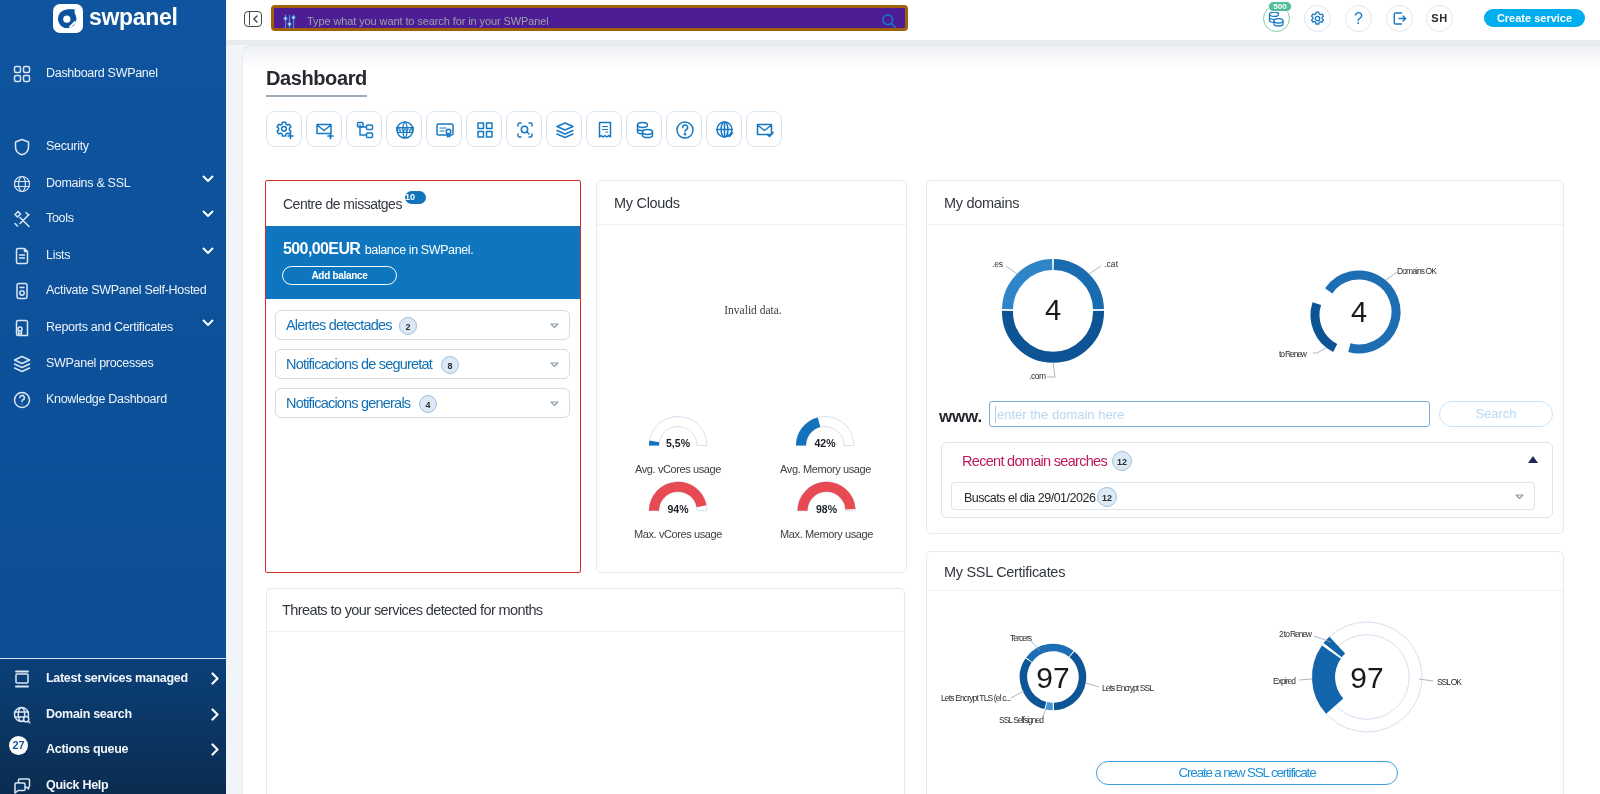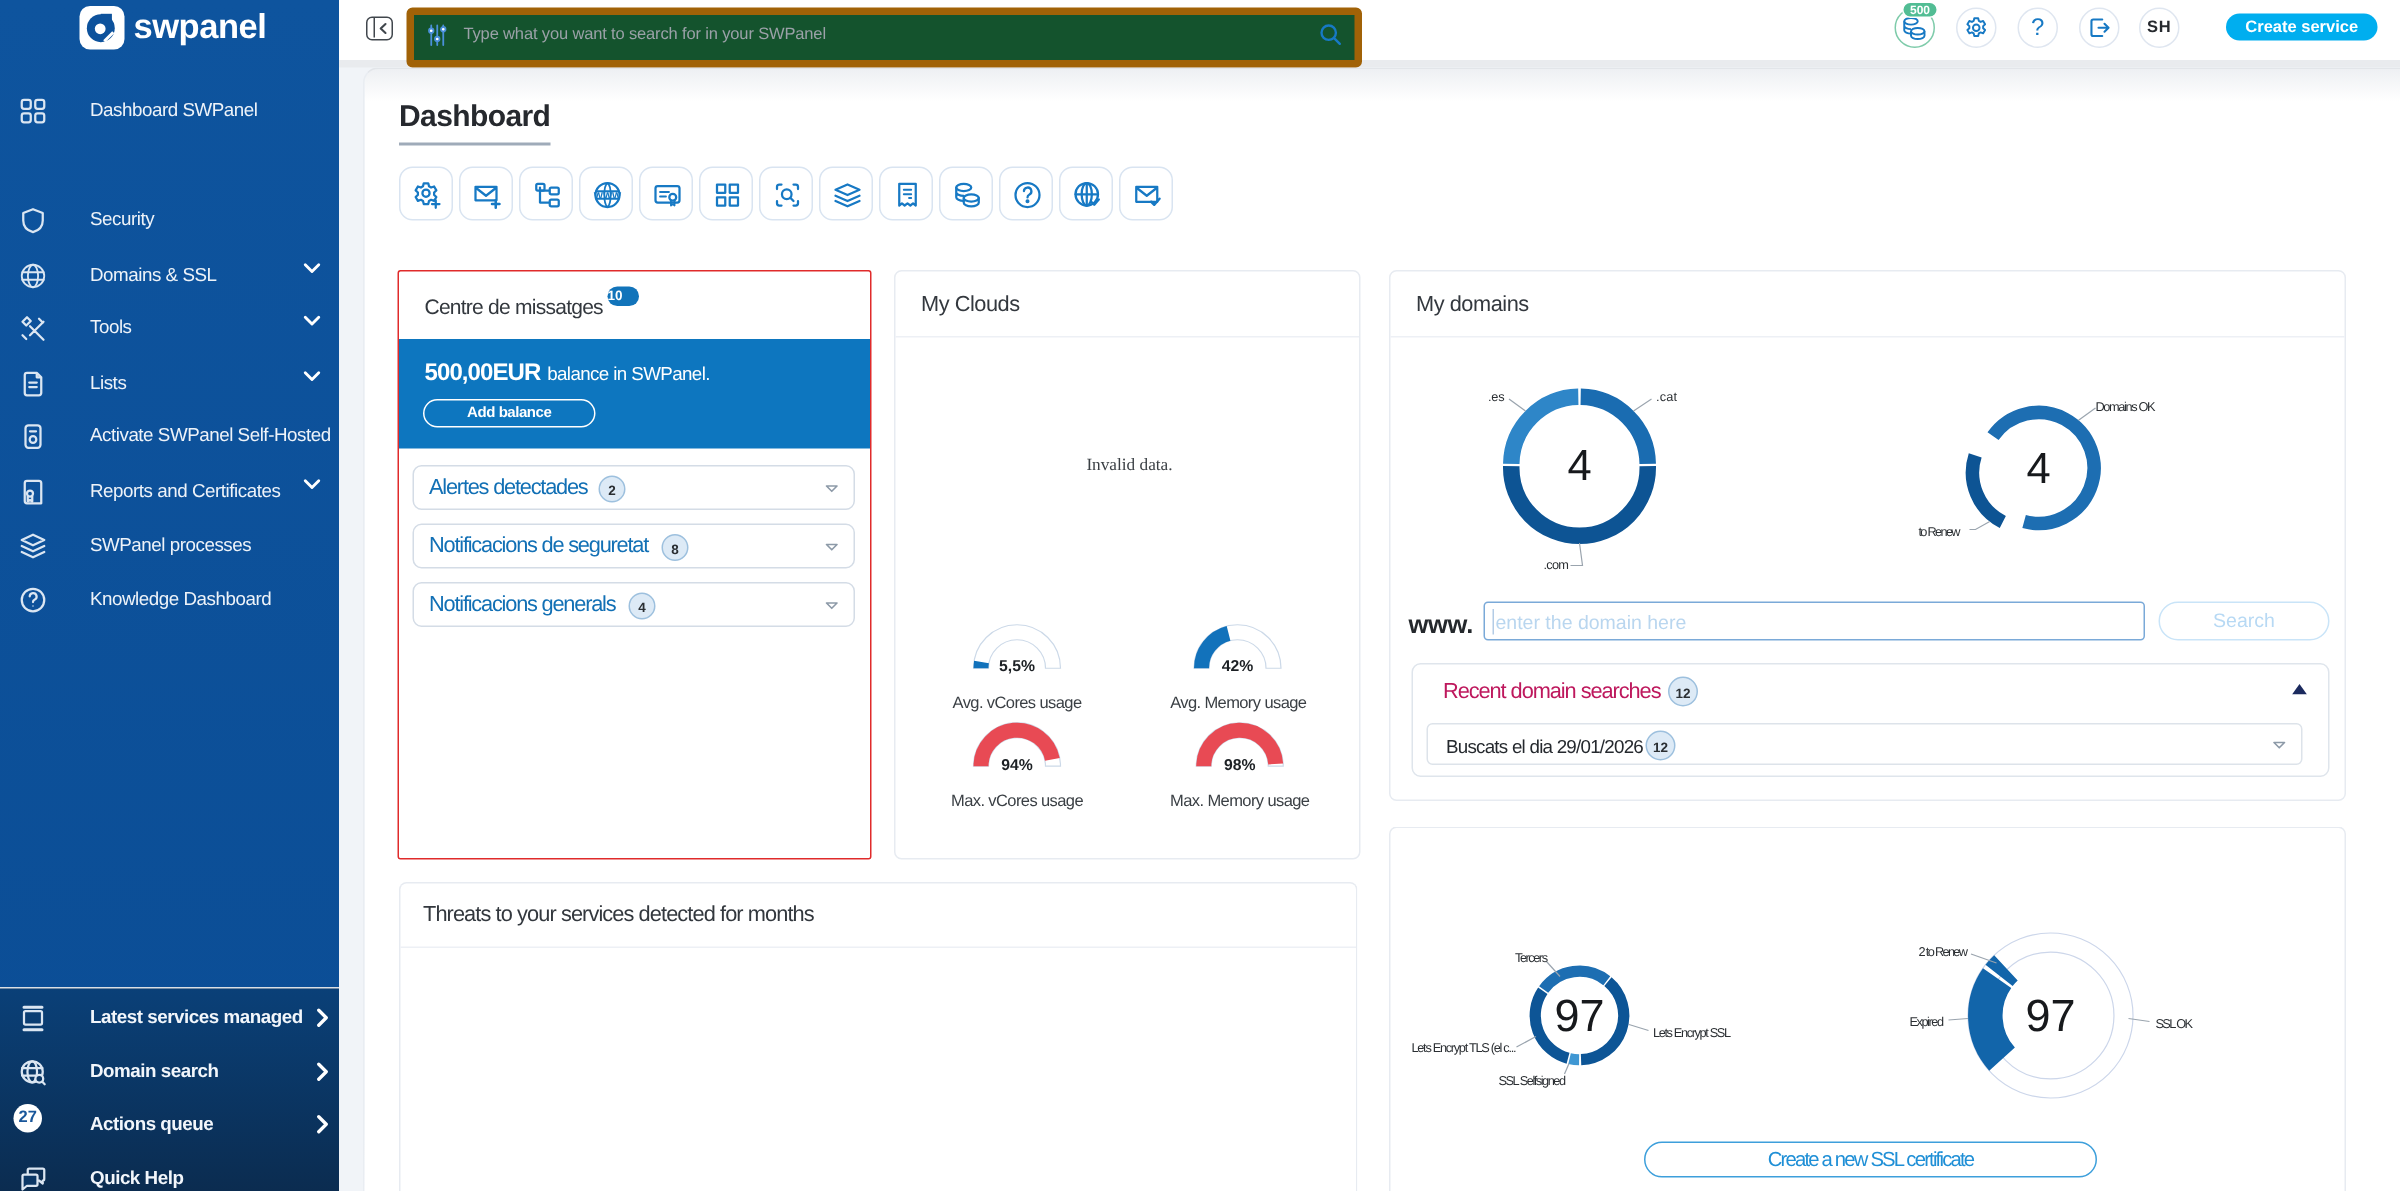--- a/index.html
+++ b/index.html
@@ -8,33 +8,33 @@
   
   #sidebar { position:absolute; left:0; top:0; width:226px; height:794px;
     background:linear-gradient(180deg,#0e549e 0%,#0b4d95 100%); z-index:5; }
   #sbot { position:absolute; left:0; top:658px; width:226px; height:136px;
     background:linear-gradient(180deg,#0a4078 0%,#0b2c50 100%);
     border-top:1px solid rgba(255,255,255,0.85); }
   .logo { position:absolute; left:53px; top:4px; width:30px; height:29px; background:#fff; border-radius:7px; }
   .logotxt { position:absolute; left:89px; top:4px; color:#fff; font-size:23px; font-weight:bold; letter-spacing:-0.3px; }
   .mi { position:absolute; left:0; width:226px; height:36px; }
   .mi .ico { position:absolute; left:12px; top:8px; width:20px; height:20px; }
-  .mi .txt { position:absolute; left:46px; top:10px; font-size:12.5px; color:#eef3f9; white-space:nowrap; letter-spacing:-0.3px;margin-left:14px; }
+  .mi .txt { position:absolute; left:46px; top:10px; font-size:12.5px; color:#eef3f9; white-space:nowrap; letter-spacing:-0.3px; }
   .mib .txt { font-weight:bold; color:#f2f6fb; font-size:12.5px; }
   .chev-r { position:absolute; right:12px; top:11px; width:8px; height:13px; }
   .mib .chev-r { right:7px; }
   .chev-d { position:absolute; right:12px; top:9px; width:12px; height:8px; }
   svg.wic { stroke:#dbe6f2; fill:none; stroke-width:1.5; stroke-linecap:round; stroke-linejoin:round; }
   
   #topbar { position:absolute; left:226px; top:0; width:1374px; height:40px; background:#fff; }
   #greybg { position:absolute; left:226px; top:40px; width:1374px; height:754px; background:#f1f4f8; border-top:1px solid #eceef0; }
   #band { position:absolute; left:226px; top:40px; width:1374px; height:5px; background:#e9ebee; }
   #collapse { position:absolute; left:244px; top:11px; width:18px; height:16px; border:1.6px solid #41474d; border-radius:4px; }
   #collapse .vl { position:absolute; left:4px; top:0; width:1.2px; height:13px; background:#41474d; }
-  #searchbox { position:absolute; left:271px; top:5px; width:637px; height:40px; background:#14532d; border:5px solid #a16207; border-radius:4px; }
+  #searchbox { position:absolute; left:271px; top:5px; width:637px; height:26px; background:#4c1d95; border:3px solid #a16207; border-radius:4px; }
   #searchbox .ph { position:absolute; left:33px; top:7px; font-size:11px; color:#9ba1a8; letter-spacing:-0.1px; }
   .circ { position:absolute; top:5px; width:27px; height:27px; border-radius:50%; background:#fff; border:1px solid #dfe6f0; }
   #createbtn { position:absolute; left:1484px; top:9px; width:101px; height:18px; border-radius:9px; background:#00aeef;
       color:#fff; font-size:11px; font-weight:bold; text-align:center; line-height:18px; }
   
   #main { position:absolute; left:242px; top:45px; width:1358px; height:749px; background:linear-gradient(180deg,#eef0f3 0px,#ffffff 22px); border-radius:10px 0 0 0;
      border-top:1px solid #e2e5e9; border-left:1px solid #e9edf2; }
   #dash { position:absolute; left:23px; top:21px; font-size:20px; font-weight:bold; color:#26292e; letter-spacing:-0.4px;
      border-bottom:2px solid #9fabb9; padding-bottom:5px; }
   .ib { position:absolute; top:65px; width:36px; height:36px; border:1px solid #d9e4f1; border-radius:9px; background:#fff; }
@@ -435,20 +435,23 @@
       <div style="position:absolute;left:9px;top:39px;width:584px;height:28px;border:1px solid #dde3ea;border-radius:4px">
         <div style="position:absolute;left:12px;top:8px;font-size:12.5px;color:#25292e;letter-spacing:-0.5px">Buscats el dia 29/01/2026</div>
         <div class="badge-c" style="left:145px;top:4px;width:20px;height:20px;line-height:20px;border-radius:50%">12</div>
         <svg class="chev-sm" style="top:11px" viewBox="0 0 9 6">
             <path d="M1 1 L4.5 4.5 L8 1 z" fill="none" stroke="#8d9aa8" stroke-width="1.1" stroke-linejoin="round"></path>
           </svg>
       </div>
     </div>
   </div>
   <div class="card" id="cssl">
+    <div class="chead" style="height:39px">
+        <div class="t" style="top:12px">My SSL Certificates</div>
+      </div>
     <svg width="638" height="205" viewBox="0 0 638 205" style="position:absolute;left:0;top:0">
       <g fill="none">
         <path d="M102.1 107.7 A29.5 29.5 0 0 1 144.2 101.8" stroke="#1d6eb2" stroke-width="7.5"></path>
         <path d="M144.96 102.4 A29.5 29.5 0 0 1 127.03 154.48" stroke="#0d5596" stroke-width="7.5"></path>
         <path d="M125.74 154.5 A29.5 29.5 0 0 1 119.37 153.74" stroke="#3f97d3" stroke-width="7.5"></path>
         <path d="M118.36 153.5 A29.5 29.5 0 0 1 101.54 108.5" stroke="#0d5596" stroke-width="7.5"></path>
         <polyline points="104,89 113,99" stroke="#9aa4ae" stroke-width="0.8"></polyline>
         <polyline points="159,131 172,135" stroke="#9aa4ae" stroke-width="0.8"></polyline>
         <polyline points="84,146 97,139" stroke="#9aa4ae" stroke-width="0.8"></polyline>
         <polyline points="119,157 116,164" stroke="#9aa4ae" stroke-width="0.8"></polyline>

